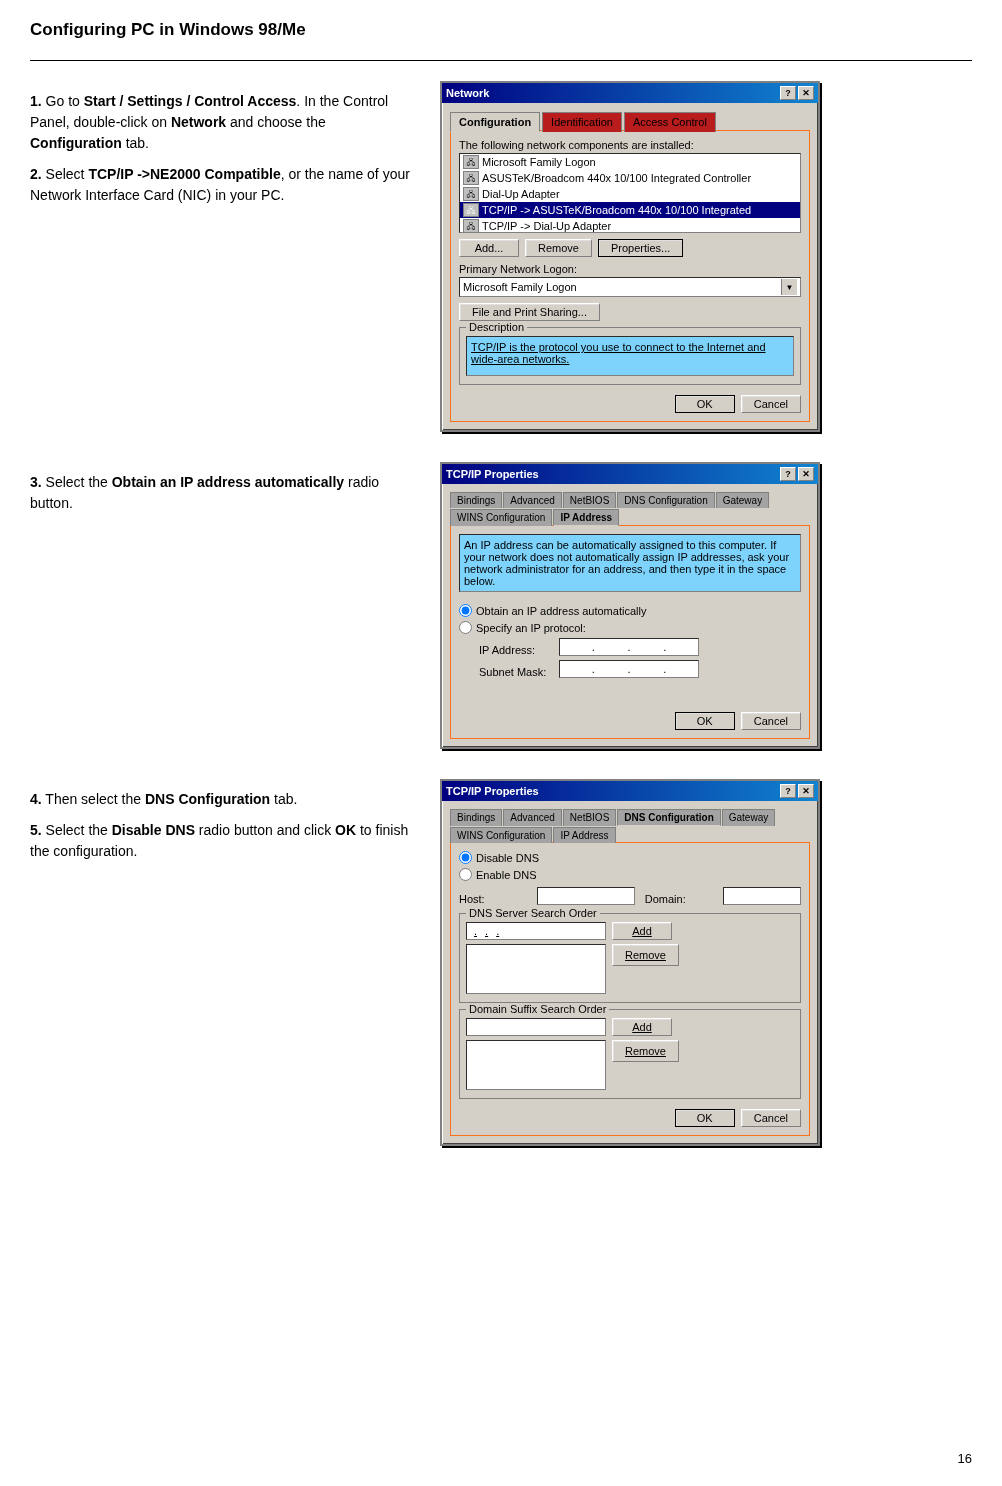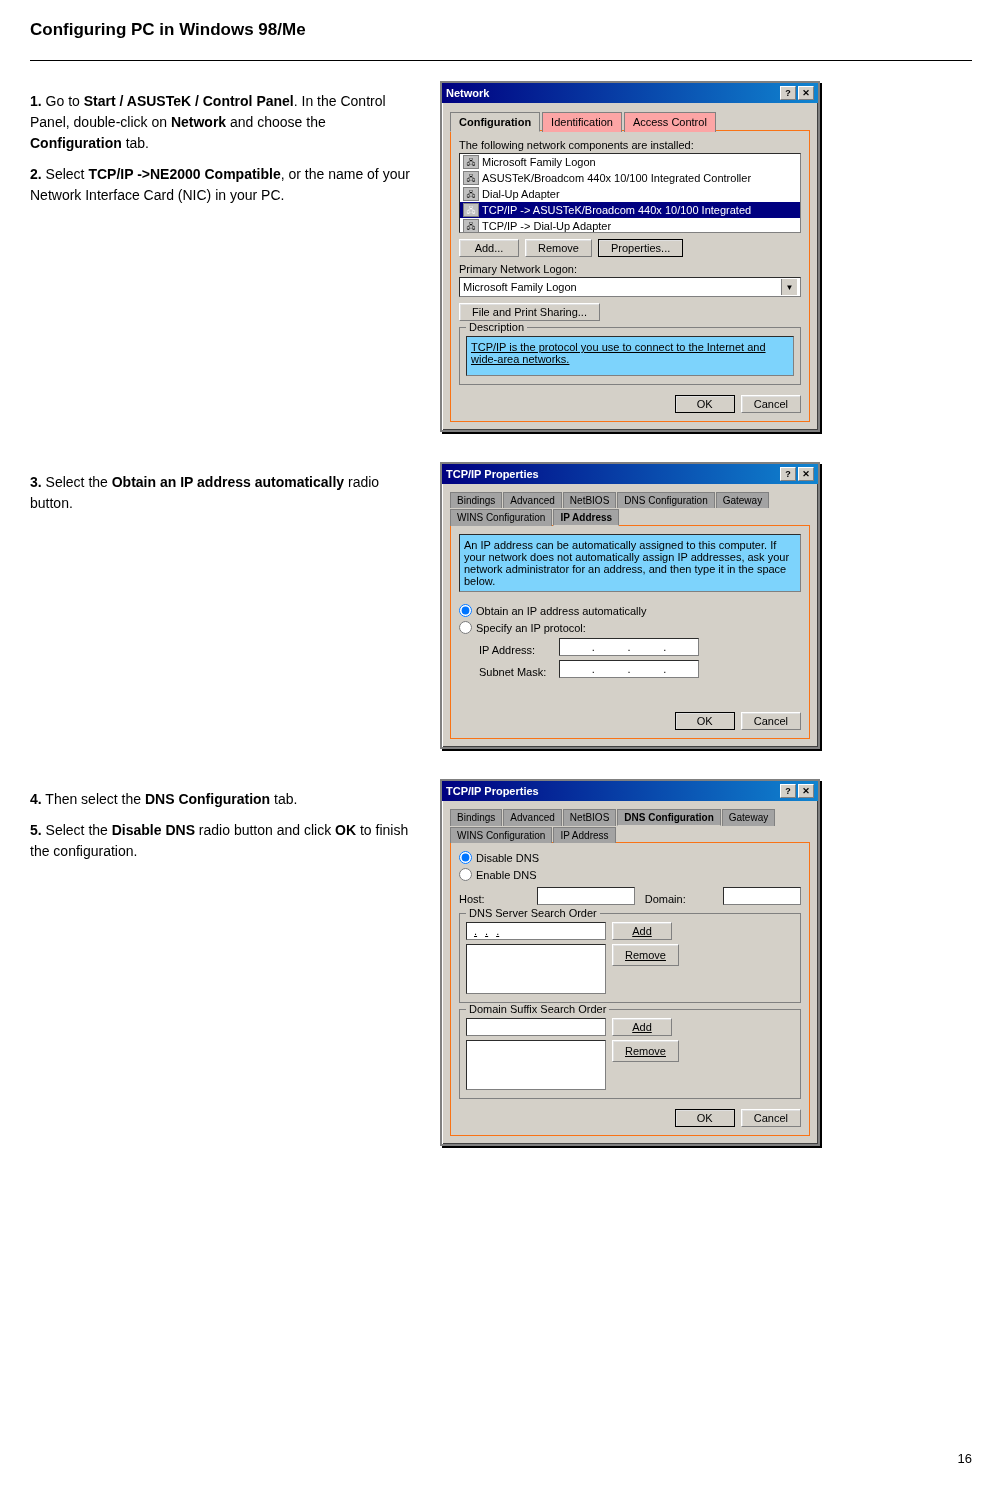--- a/index.html
+++ b/index.html
@@ -97,21 +97,21 @@
     }
 
     .win98-tabs {
       display: flex;
       gap: 2px;
       margin-bottom: -1px;
     }
 
     .win98-tab {
       padding: 3px 8px;
-      background: #fca5a5;
+      background: #b91c1c;
       border: 1px solid #808080;
       border-bottom: none;
       font-size: 11px;
       cursor: pointer;
       position: relative;
       top: 1px;
     }
 
     .win98-tab.active {
       background: #d4d0c8;
@@ -337,21 +337,21 @@
 <body>
 
 <h1>Configuring PC in Windows 98/Me</h1>
 
 <div class="content-area">
 
   <div class="section-row">
     <div class="text-col">
       <p>
         <span class="step-num">1.</span>
-        Go to <strong>Start / ASUSTeK / Control Panel</strong>. In the Control Panel, double-click on <strong>Network</strong> and choose the <strong>Configuration</strong> tab.
+        Go to <strong>Start / Settings / Control Access</strong>. In the Control Panel, double-click on <strong>Network</strong> and choose the <strong>Configuration</strong> tab.
       </p>
       <p>
         <span class="step-num">2.</span>
         Select <strong>TCP/IP -&gt;NE2000 Compatible</strong>, or the name of your Network Interface Card (NIC) in your PC.
       </p>
     </div>
     <div class="img-col">
 
       <div class="win98-dialog">
         <div class="win98-titlebar">

